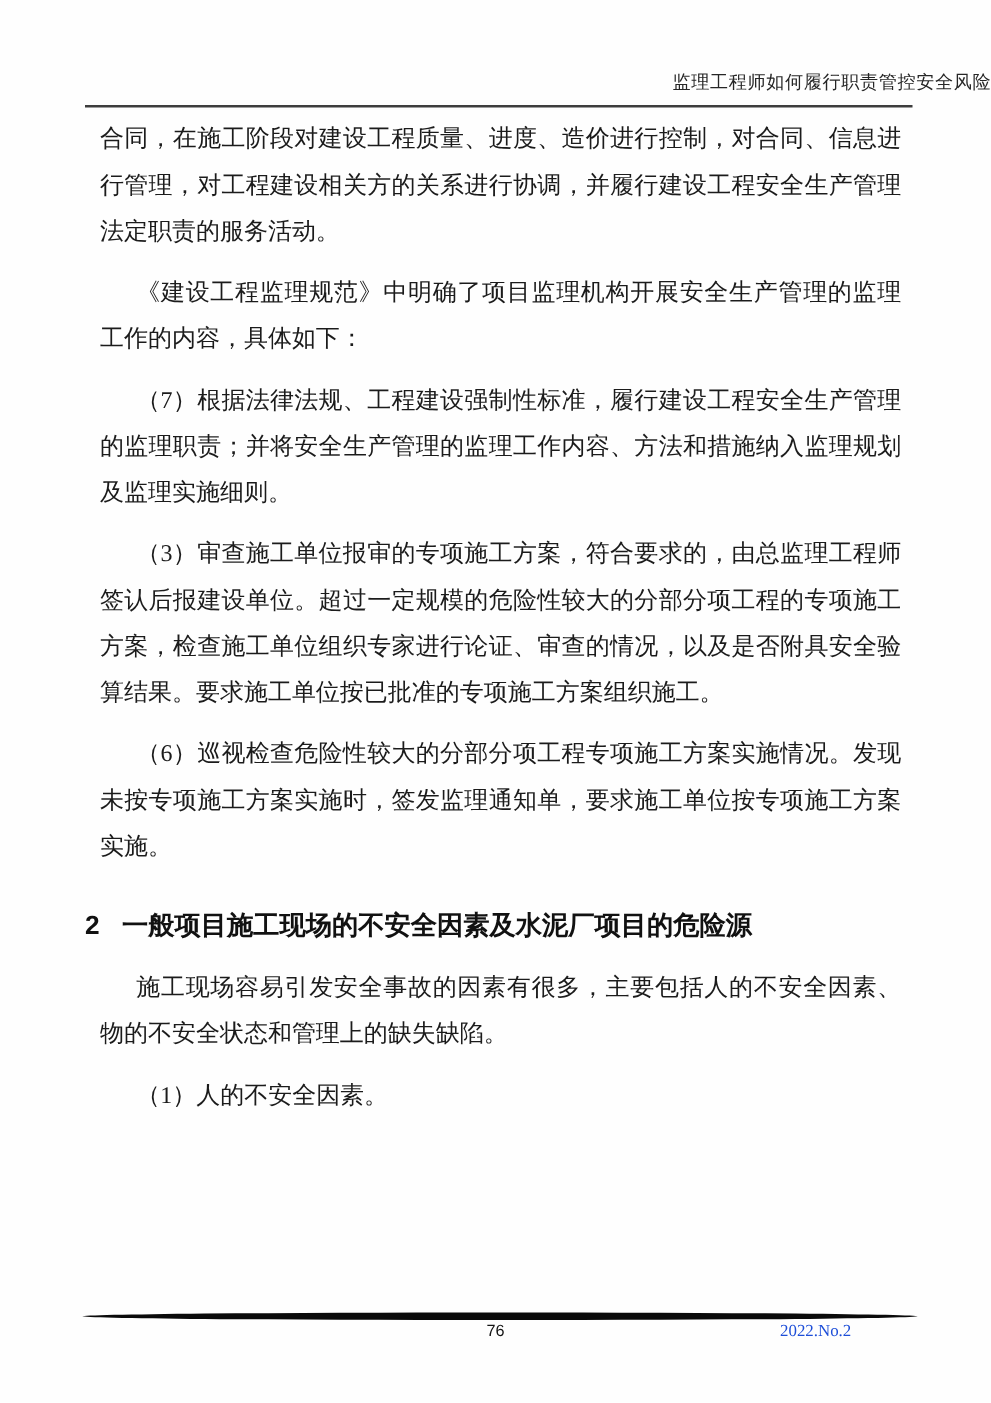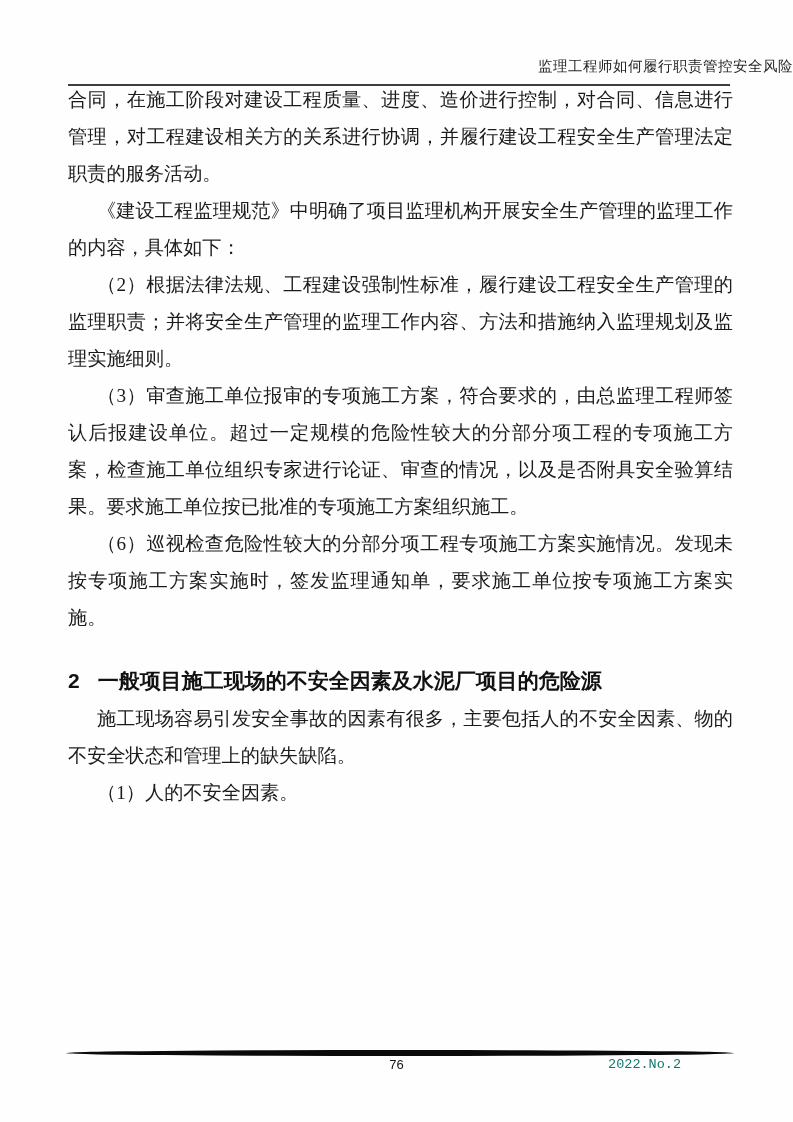--- a/index.html
+++ b/index.html
@@ -35,21 +35,21 @@
     height: 2px;
     background: #3d3d3d;
   }
   .content {
     position: absolute;
     top: 81px;
     left: 68px;
     width: 665px;
   }
   .body-p {
-    margin: 0;
+    margin: 12px;
     font-size: 19.2px;
     line-height: 37px;
     text-align: justify;
     text-justify: inter-character;
     word-break: break-all;
     color: #1b1b1b;
   }
   .body-p.indent {
     text-indent: 29px;
   }
@@ -89,41 +89,41 @@
     width: 793px;
     text-align: center;
     font-family: "Liberation Sans", "DejaVu Sans", sans-serif;
     font-size: 13px;
     color: #141414;
   }
   .issue-number {
     position: absolute;
     top: 1057px;
     right: 112px;
-    font-family: Liberation Mono, monospace;
+    font-family: Liberation Serif, serif;
     font-size: 13.5px;
-    color: #0f766e;
+    color: #1d4ed8;
   }
 </style>
 </head>
 <body>
 
 <div class="page">
 
   <div class="running-title">监理工程师如何履行职责管控安全风险</div>
 
   <div class="header-rule"></div>
 
   <div class="content">
 
     <p class="body-p">合同，在施工阶段对建设工程质量、进度、造价进行控制，对合同、信息进行管理，对工程建设相关方的关系进行协调，并履行建设工程安全生产管理法定职责的服务活动。</p>
 
     <p class="body-p indent">《建设工程监理规范》中明确了项目监理机构开展安全生产管理的监理工作的内容，具体如下：</p>
 
-    <p class="body-p indent">（2）根据法律法规、工程建设强制性标准，履行建设工程安全生产管理的监理职责；并将安全生产管理的监理工作内容、方法和措施纳入监理规划及监理实施细则。</p>
+    <p class="body-p indent">（7）根据法律法规、工程建设强制性标准，履行建设工程安全生产管理的监理职责；并将安全生产管理的监理工作内容、方法和措施纳入监理规划及监理实施细则。</p>
 
 
     <p class="body-p indent">（3）审查施工单位报审的专项施工方案，符合要求的，由总监理工程师签认后报建设单位。超过一定规模的危险性较大的分部分项工程的专项施工方案，检查施工单位组织专家进行论证、审查的情况，以及是否附具安全验算结果。要求施工单位按已批准的专项施工方案组织施工。</p>
 
     <p class="body-p indent">（6）巡视检查危险性较大的分部分项工程专项施工方案实施情况。发现未按专项施工方案实施时，签发监理通知单，要求施工单位按专项施工方案实施。</p>
 
 
     <h2 class="sec-heading level-1">
       <span class="h-num">2</span><span class="h-title">一般项目施工现场的不安全因素及水泥厂项目的危险源</span>
     </h2>

